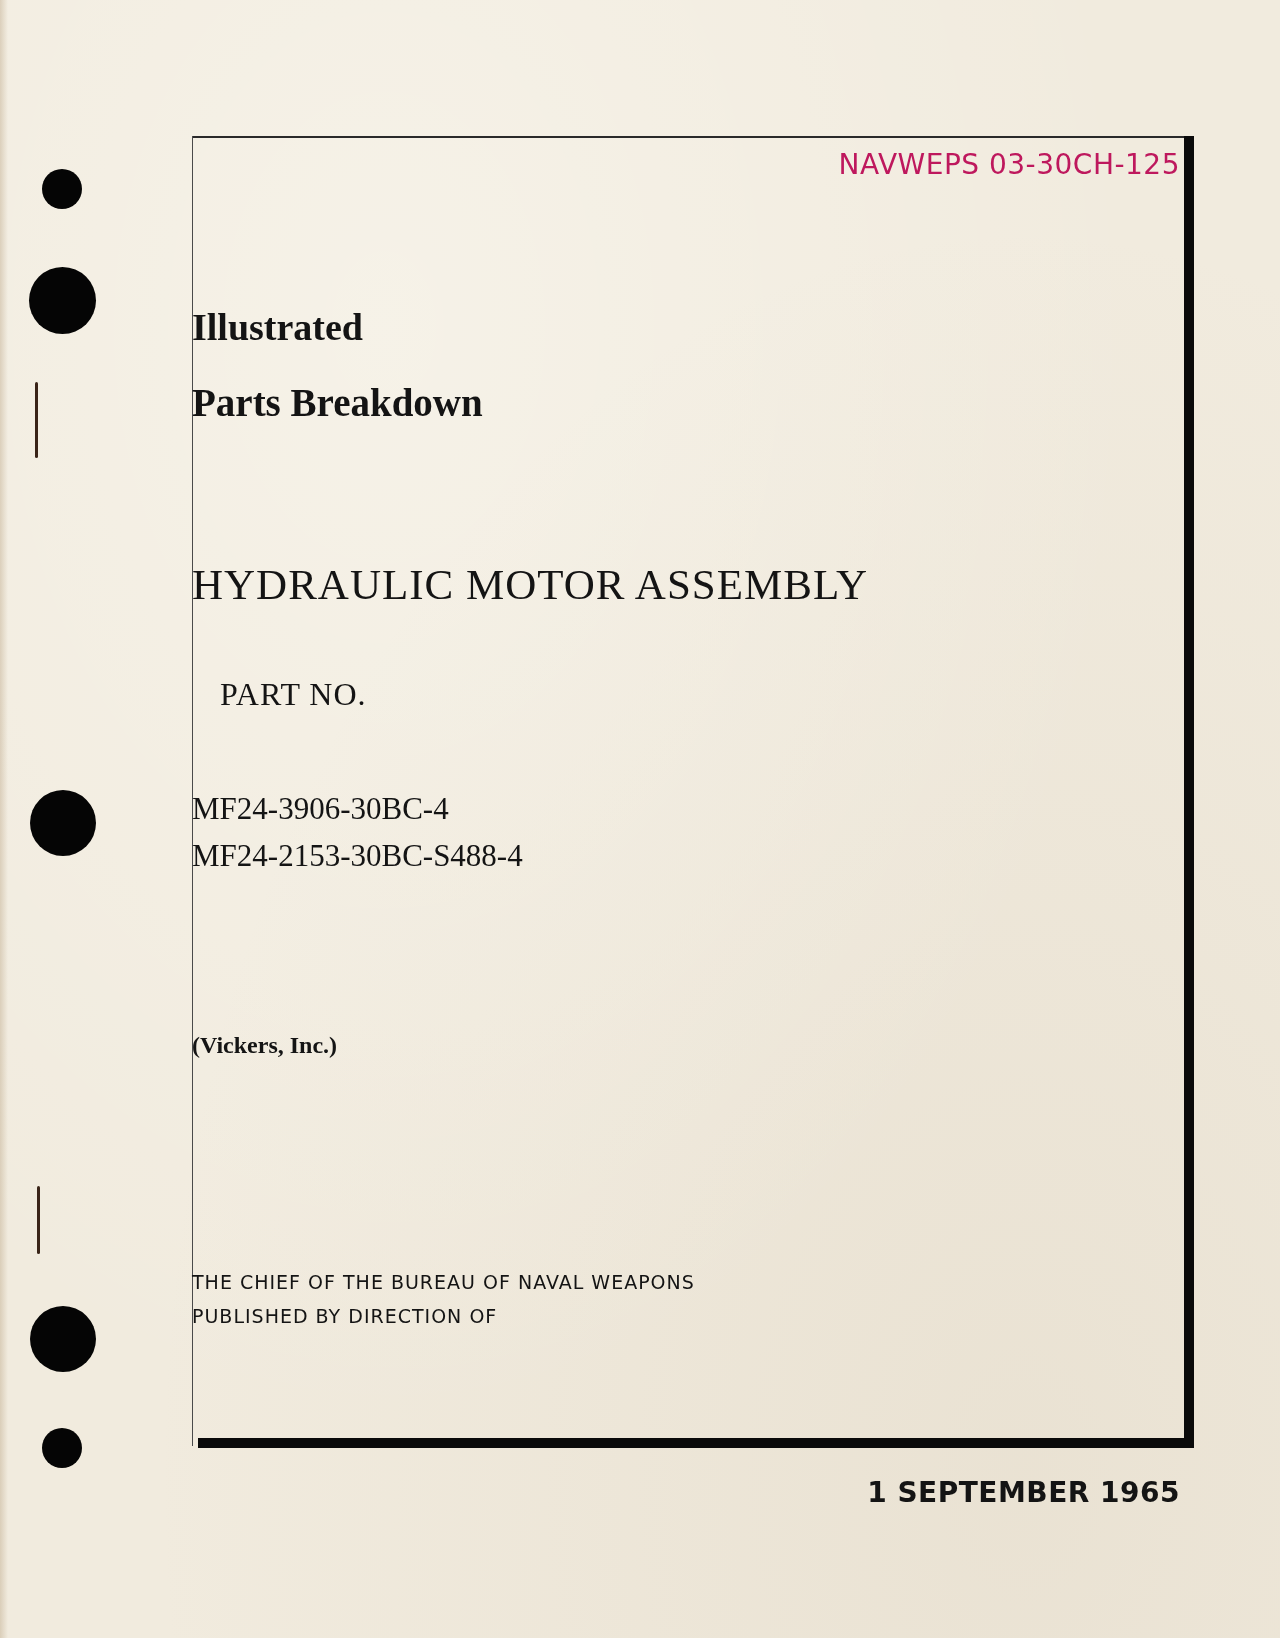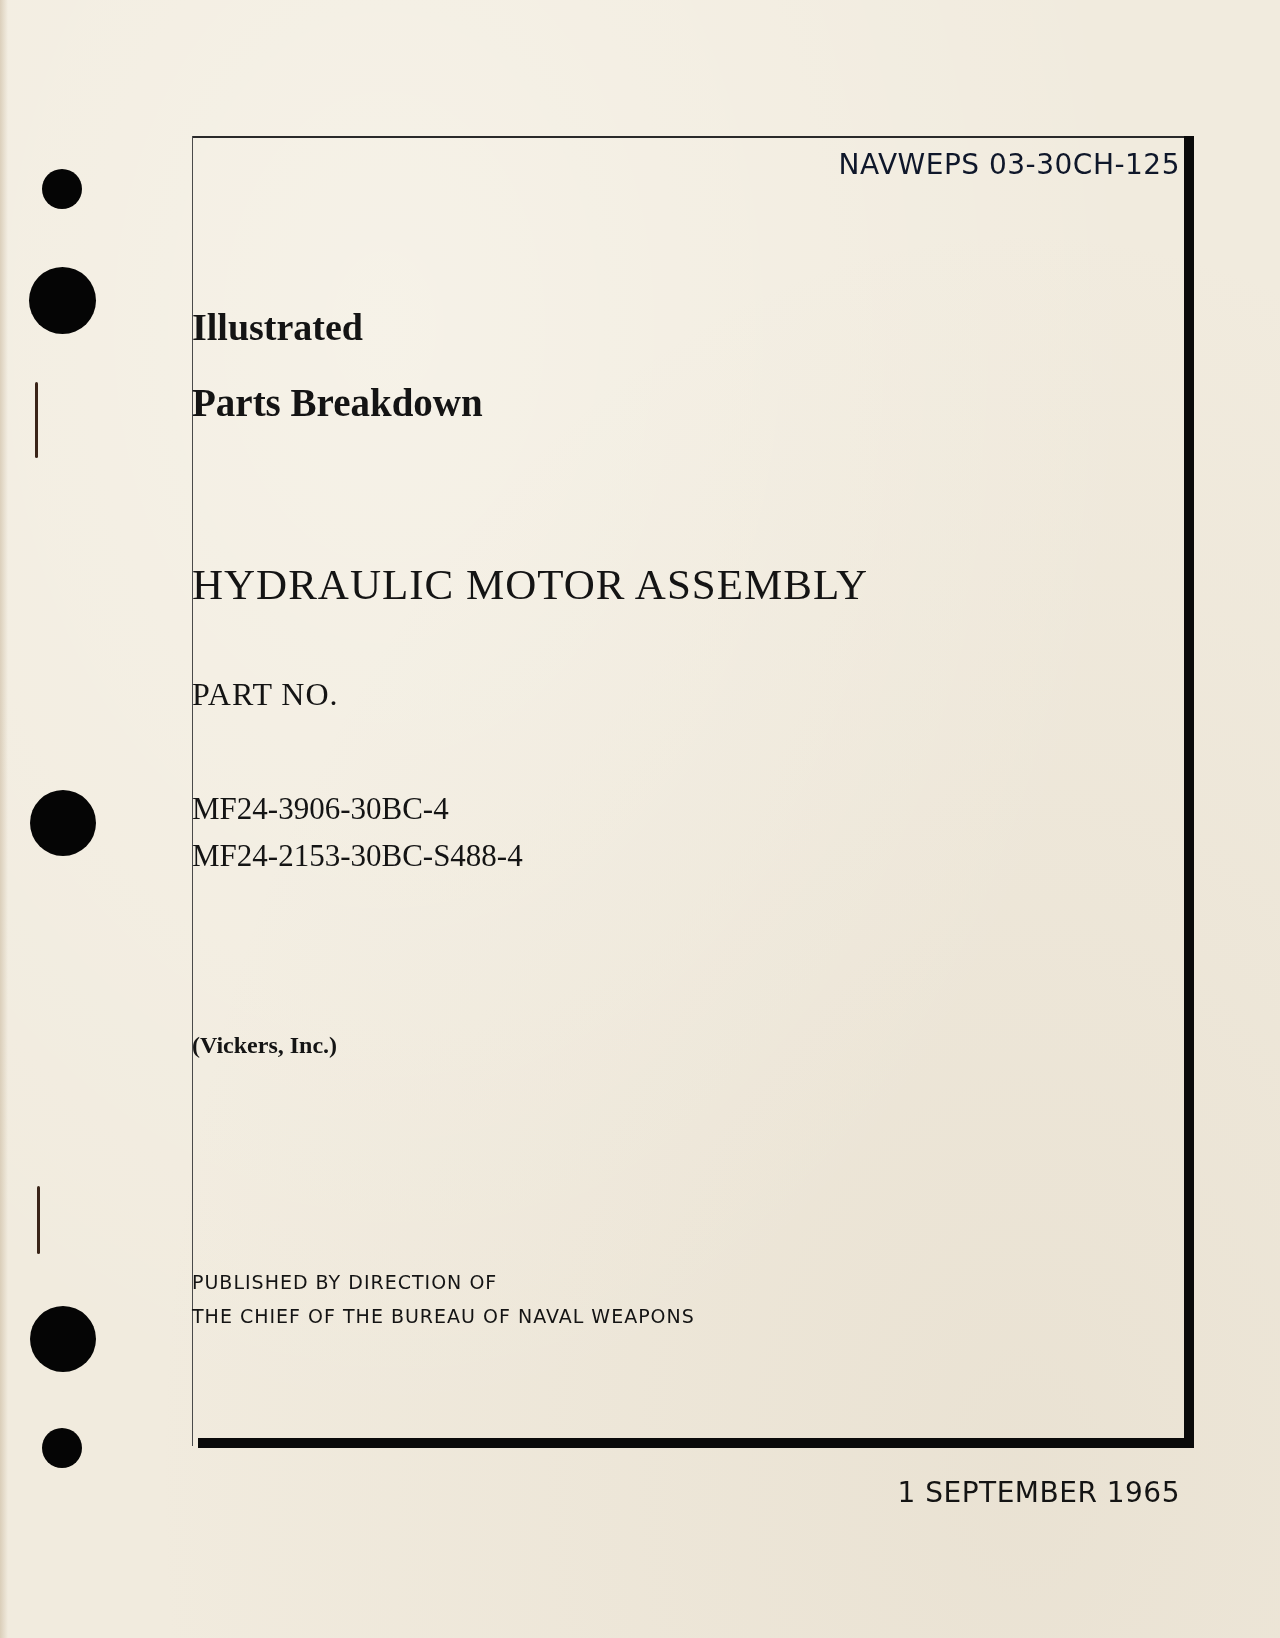--- a/index.html
+++ b/index.html
@@ -39,40 +39,40 @@
     background: #0a0a0a;
   }
   .frame-bottom {
     position: absolute; left: 198px; top: 1438px; width: 996px; height: 10px;
     background: #0a0a0a;
   }
   .doc-number {
     position: absolute; top: 148px; right: 100px;
     font-family: "DejaVu Sans", sans-serif;
     font-size: 28px; letter-spacing: 0.5px;
-    color: #0f172a;
+    color: #be185d;
   }
   .center {
     position: absolute; left: 192px; width: 998px; 
   }
   .title-1 { top: 305px; font-size: 38px; font-weight: bold; }
   .title-2 { top: 380px; font-size: 39px; font-weight: bold; }
   .main-title { top: 560px; font-size: 43px; letter-spacing: 1px; }
-  .part-label { top: 676px; font-size: 32px; letter-spacing: 1px; }
+  .part-label { top: 676px; font-size: 32px; letter-spacing: 1px; padding-left: 28px; }
   .part-list { top: 755px; font-size: 31px; line-height: 47px; margin-top: 30px; }
   .part-list div { margin: 0; }
   .maker { top: 1032px; font-size: 24px; font-weight: bold; }
   .publisher {
     top: 1265px; font-family: "DejaVu Sans", sans-serif;
     font-size: 19px; line-height: 34px; letter-spacing: 1px;
   }
   .date {
     position: absolute; top: 1476px; right: 100px;
     font-family: "DejaVu Sans", sans-serif;
-    font-size: 28px; font-weight: normal; letter-spacing: 0.5px;
+    font-size: 28px; font-weight: bold; letter-spacing: 0.5px;
   }
 </style>
 </head>
 <body>
 
 <div class="paper-tint"></div>
 <div class="left-edge"></div>
 
 <div class="hole" style="left:42px;top:169px;width:40px;height:40px;"></div>
 <div class="hole" style="left:29px;top:267px;width:67px;height:67px;"></div>
@@ -98,17 +98,17 @@
 <div class="center part-label">PART NO.</div>
 
 <div class="center part-list">
   <div>MF24-3906-30BC-4</div>
   <div>MF24-2153-30BC-S488-4</div>
 </div>
 
 <div class="center maker">(Vickers, Inc.)</div>
 
 <div class="center publisher">
+  <div>THE CHIEF OF THE BUREAU OF NAVAL WEAPONS</div>
   <div>PUBLISHED BY DIRECTION OF</div>
-  <div>THE CHIEF OF THE BUREAU OF NAVAL WEAPONS</div>
 </div>
 
 <div class="date">1 SEPTEMBER 1965</div>
 
 </body></html>

